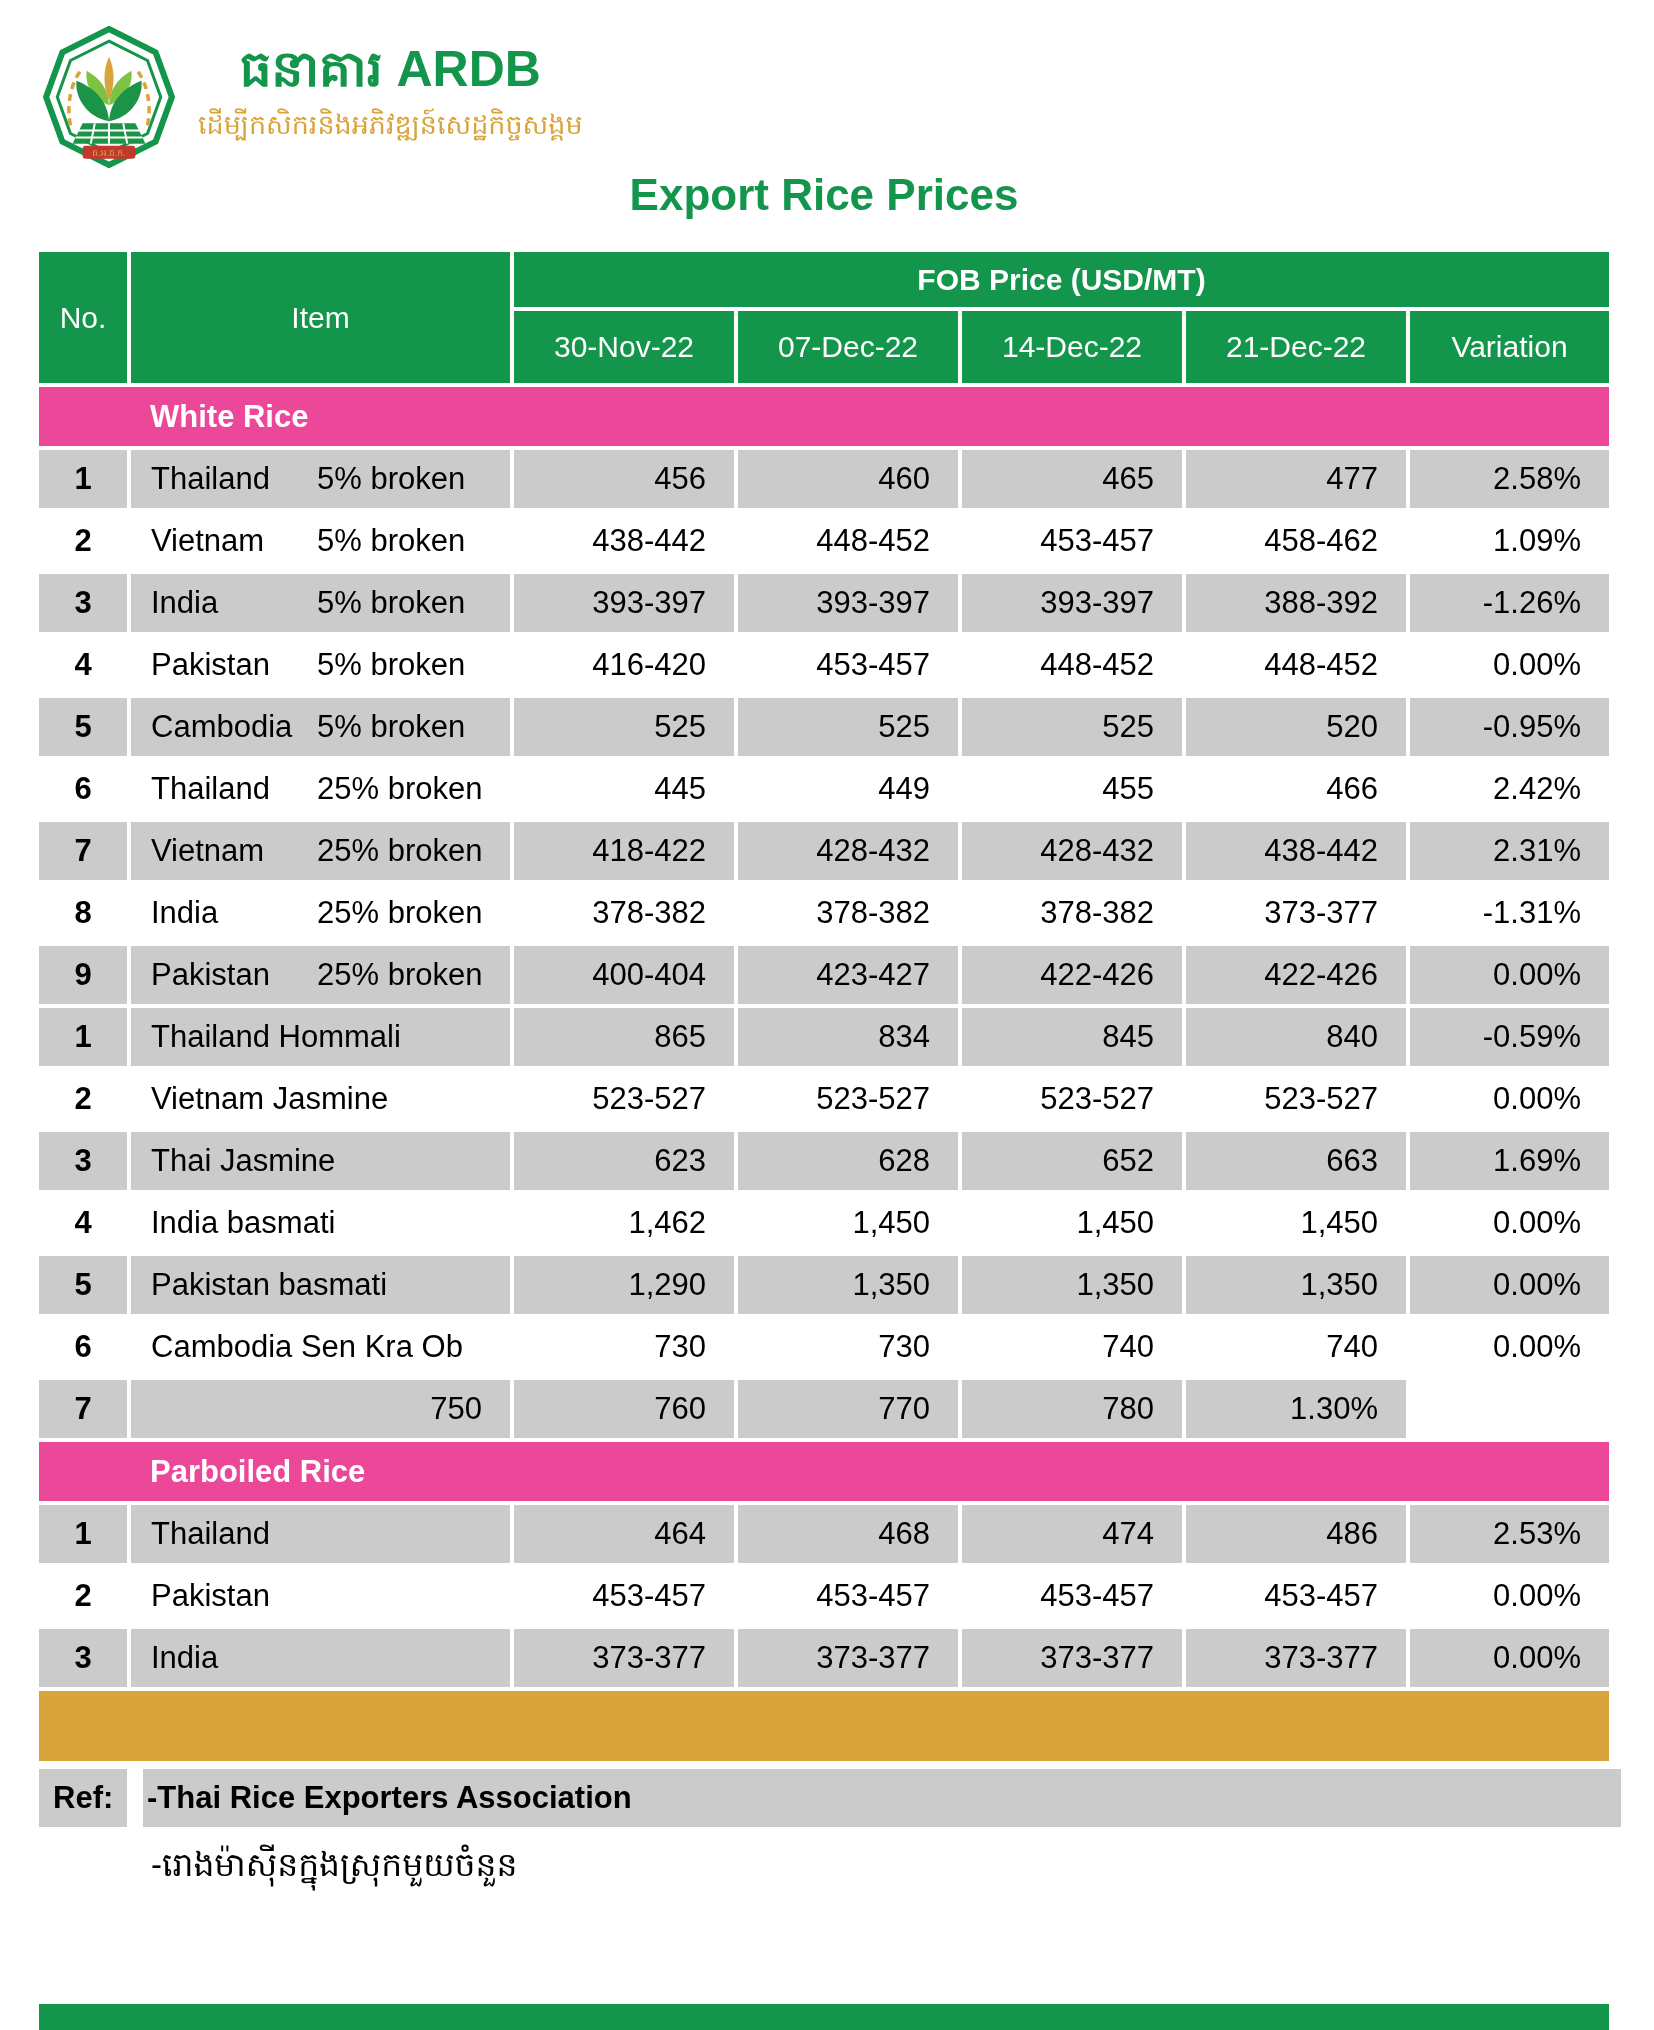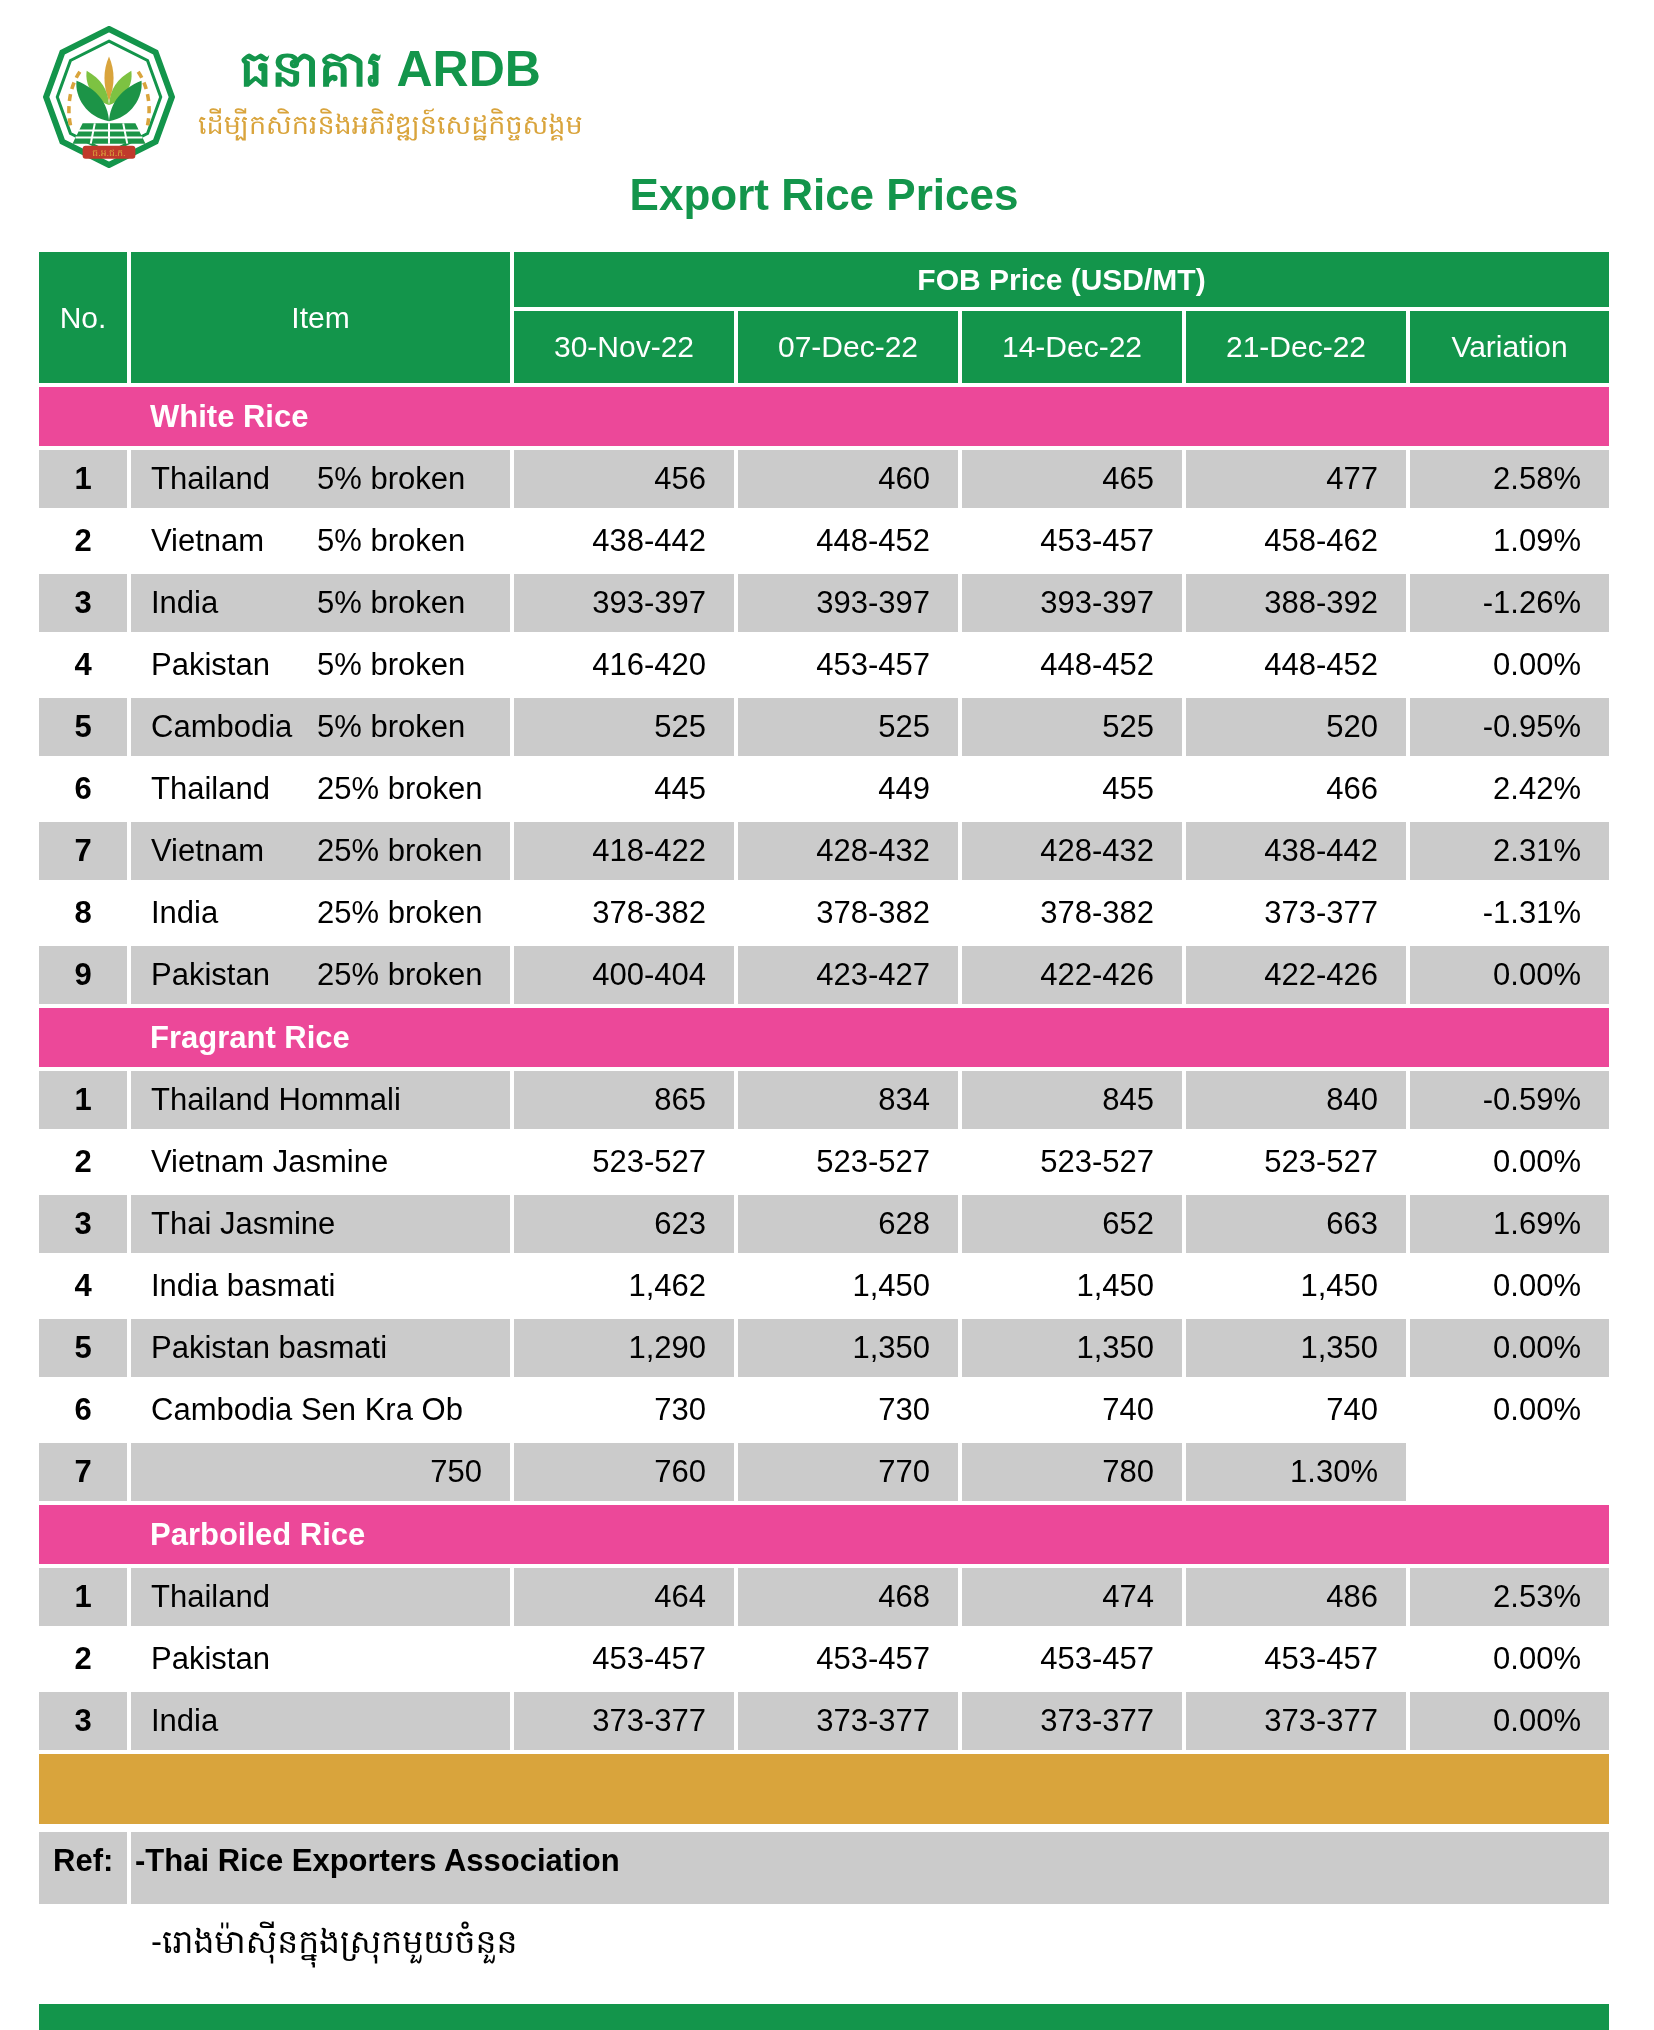--- a/index.html
+++ b/index.html
@@ -46,22 +46,22 @@
     column-gap:4px;height:58px;margin-bottom:4px;
   }
   .row > div{font-size:31px;line-height:58px;color:#000;background:transparent;box-sizing:border-box;}
   .row.gray > div{background:#CBCBCB;}
   .c-no{text-align:center;font-weight:bold;}
   .c-item{padding-left:20px;display:flex;white-space:nowrap;}
   .c-item .country.fixed{width:166px;flex:none;}
   .c-price,.c-var{text-align:right;padding-right:28px;}
   .empty-band{height:70px;background:#D9A43C;margin-bottom:8px;}
   .ref-row{
-    display:grid;grid-template-columns:88px 1478px;column-gap:4px;
-    height:72px;margin-bottom:6px;
+    display:grid;grid-template-columns:88px 1478px;column-gap:16px;
+    height:58px;margin-bottom:6px;
   }
   .ref-row > div{background:#CBCBCB;font-size:31px;line-height:58px;box-sizing:border-box;}
   .ref-label{font-weight:bold;padding-left:14px;}
   .ref-text{padding-left:4px;font-weight:bold;}
   .note-row{
     height:64px;font-size:33px;line-height:64px;
     padding-left:112px;color:#000;box-sizing:border-box;white-space:nowrap;
   }
   .bottom-bar{
     position:absolute;left:39px;top:2004px;width:1570px;height:26px;
@@ -214,23 +214,20 @@
     <div class="c-item">
       <span class="country fixed">Pakistan</span>
       <span class="spec">25% broken</span>
     </div>
     <div class="c-price price">400-404</div>
     <div class="c-price price">423-427</div>
     <div class="c-price price">422-426</div>
     <div class="c-price price">422-426</div>
     <div class="c-var">0.00%</div>
   </div>
-        <div class="band">
-    <span>Fragrant Rice</span>
-  </div>
         <div class="row gray">
     <div class="c-no">1</div>
     <div class="c-item">
       <span class="country">Thailand Hommali</span>
       <span class="spec"></span>
     </div>
     <div class="c-price price">865</div>
     <div class="c-price price">834</div>
     <div class="c-price price">845</div>
     <div class="c-price price">840</div>

